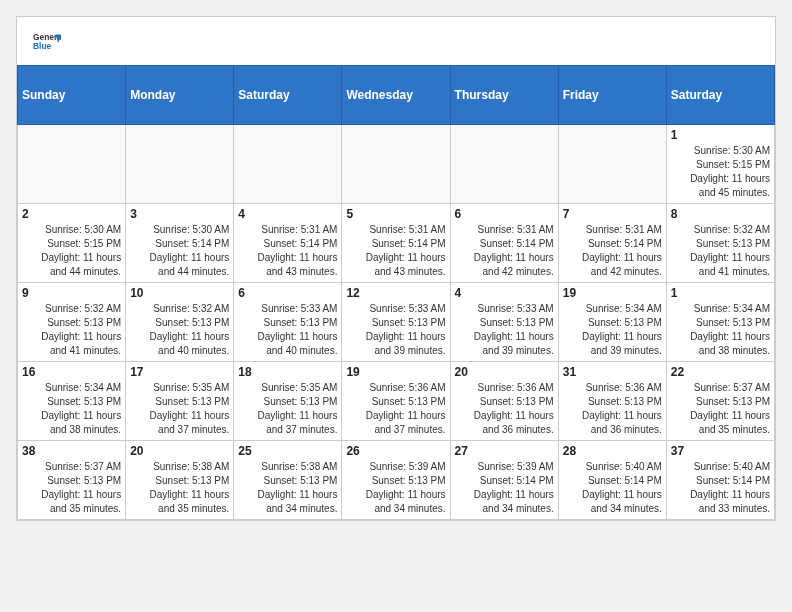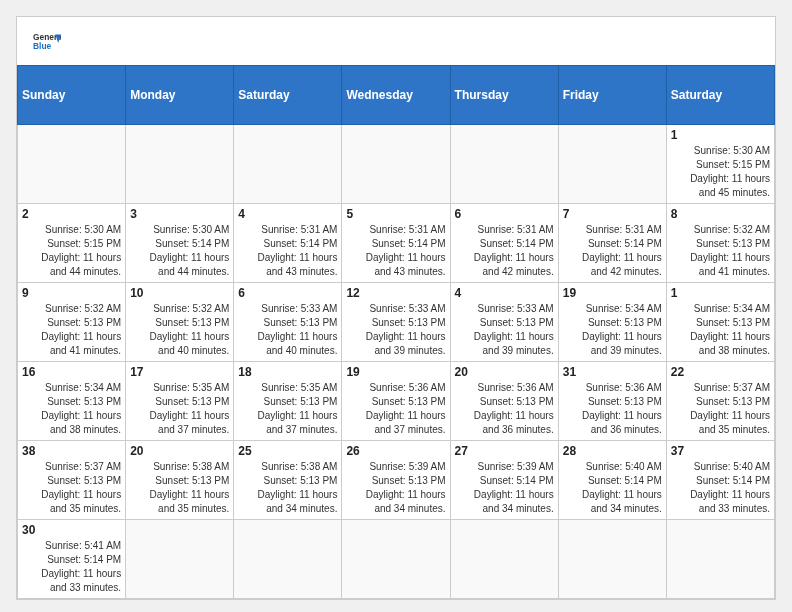--- a/index.html
+++ b/index.html
@@ -325,30 +325,15 @@
 and 34 minutes.</div>
           </td>
           <td>
             <div class="day-number">37</div>
             <div class="day-info" style="white-space: pre-line;">Sunrise: 5:40 AM
 Sunset: 5:14 PM
 Daylight: 11 hours
 and 33 minutes.</div>
           </td>
         </tr>
-        <tr>
-          <td>
-            <div class="day-number">30</div>
-            <div class="day-info" style="white-space: pre-line;">Sunrise: 5:41 AM
-Sunset: 5:14 PM
-Daylight: 11 hours
-and 33 minutes.</div>
-          </td>
-          <td class="empty"></td>
-          <td class="empty"></td>
-          <td class="empty"></td>
-          <td class="empty"></td>
-          <td class="empty"></td>
-          <td class="empty"></td>
-        </tr>
       </tbody>
   </table>
 </div>
 
 </body></html>

